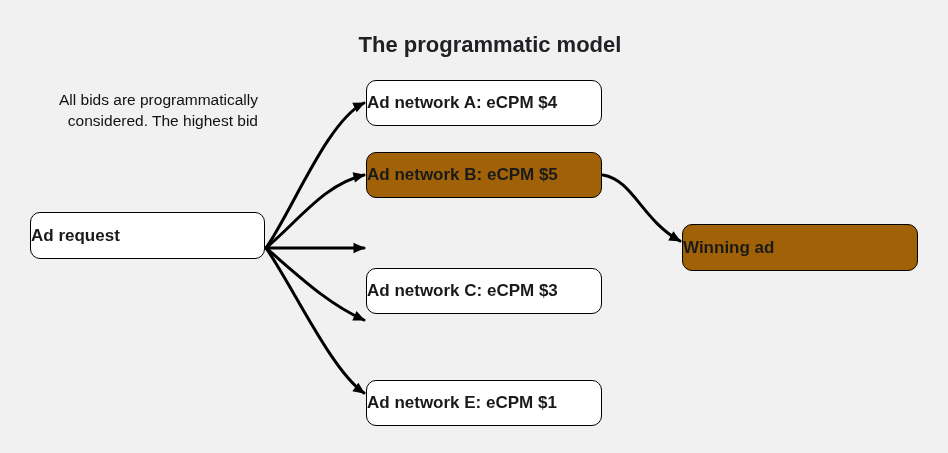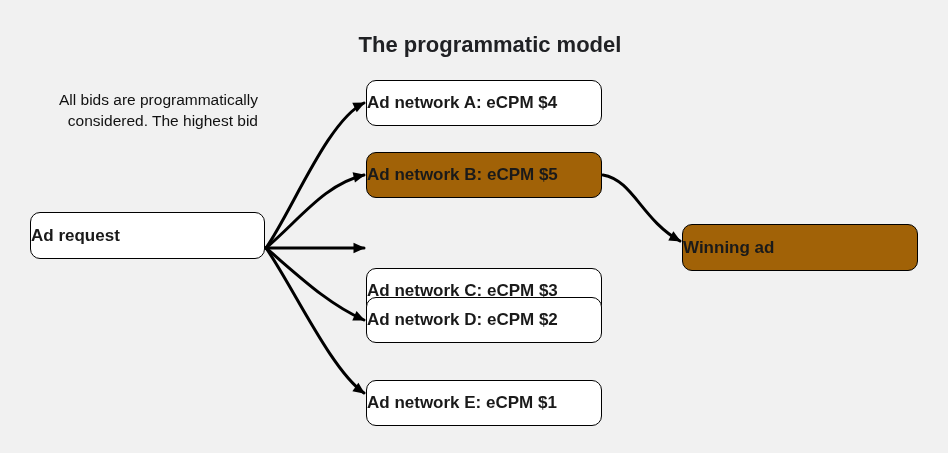--- a/index.html
+++ b/index.html
@@ -126,23 +126,20 @@
   </div>
 
   <div class="node node-network net-b highlight">
     <span>Ad network B: eCPM $5</span>
   </div>
 
   <div class="node node-network net-c">
     <span>Ad network C: eCPM $3</span>
   </div>
 
-  <div class="node node-network net-d">
-    <span>Ad network D: eCPM $2</span>
-  </div>
 
   <div class="node node-network net-e">
     <span>Ad network E: eCPM $1</span>
   </div>
 
   <div class="node node-winning highlight">
     <span>Winning ad</span>
   </div>
 
 </div>

